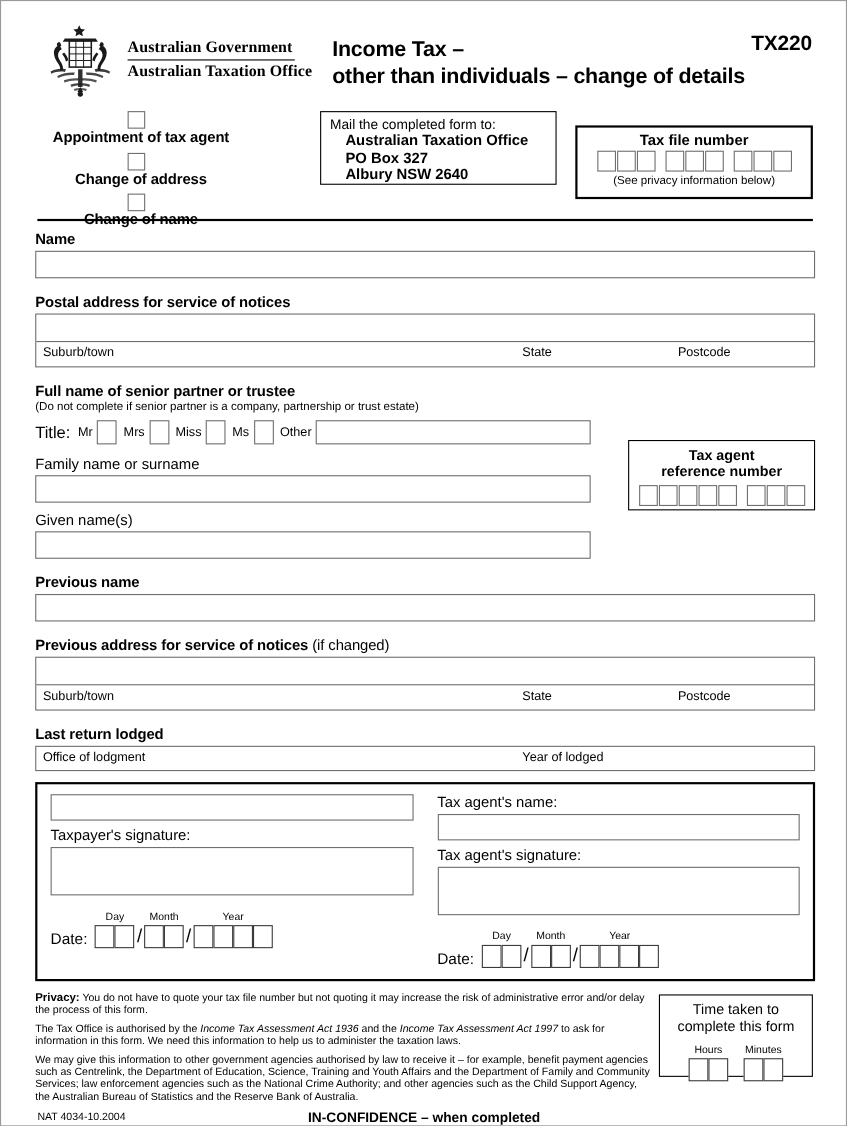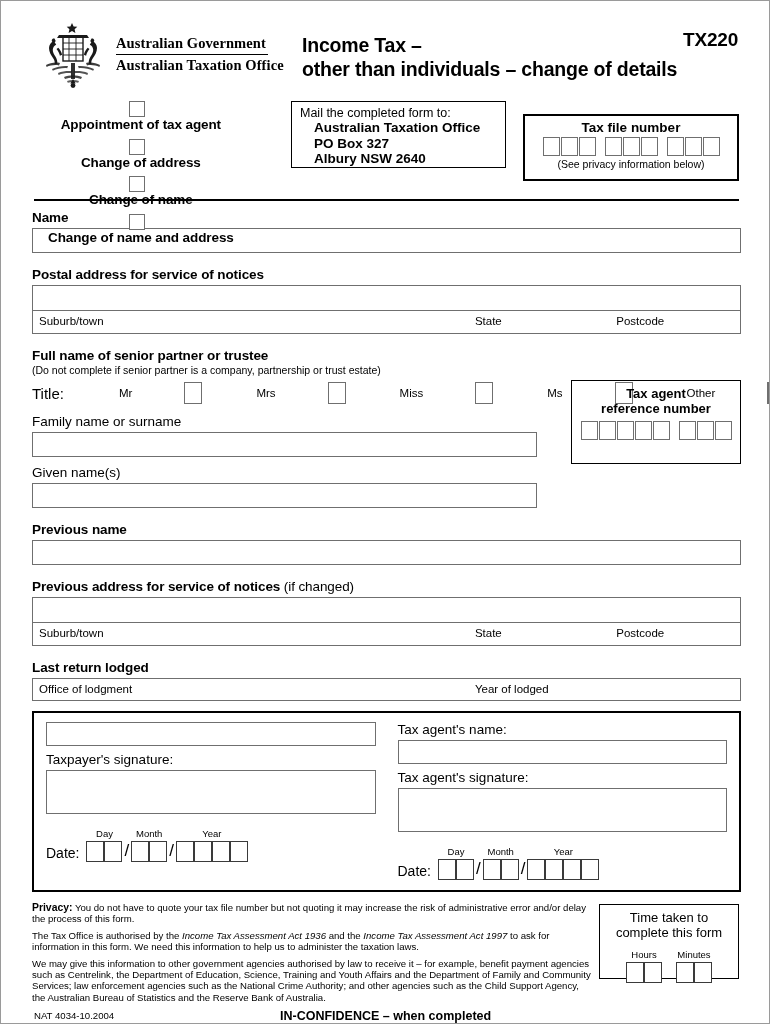--- a/index.html
+++ b/index.html
@@ -77,29 +77,29 @@
   .addr { border: 1px solid #6f6f6f; }
   .addr .line1 { height: 25px; border-bottom: 1px solid #6f6f6f; }
   .addr .line2 { height: 22px; position: relative; }
   .addr .line2 span { position: absolute; top: 4px; font-size: 11.5px; }
   .addr .line2 .s-sub { left: 6px; }
   .addr .line2 .s-state { left: 62.5%; }
   .addr .line2 .s-post { left: 82.5%; }
 
   
   .nameblock { position: relative; }
-  .title-row { display: flex; align-items: center; height: 26px; gap: 48px; }
+  .title-row { display: flex; align-items: center; height: 26px; }
   .title-row .tl { font-size: 15px; margin-right: 7px; }
   .title-row .opt { font-size: 11.5px; margin: 0 4px 0 0; }
   .title-row .cb2 { width: 18px; height: 22px; border: 1px solid #6f6f6f; background: #fff; flex: none; margin-right: 6px; }
   .title-row .otherfield { flex: 1; height: 22px; border: 1px solid #6f6f6f; background: #fff; }
   .lbl-plain { font-size: 13.5px; margin: 8px 0 3px; }
 
   .agentbox {
-    position: absolute; right: 0; top: 32px; width: 170px; height: 84px;
+    position: absolute; right: 0; top: 52px; width: 170px; height: 64px;
     border: 1px solid #000; padding: 5px 4px; text-align: center;
   }
   .agentbox .a1 { font-size: 13px; font-weight: bold; line-height: 15px; }
 
   
   .lodge { border: 1px solid #6f6f6f; height: 23px; position: relative; }
   .lodge span { position: absolute; top: 4px; font-size: 11.5px; }
   .lodge .l-off { left: 6px; }
   .lodge .l-year { left: 62.5%; }
 
@@ -193,24 +193,20 @@
         <span class="lbl">Appointment of tax agent</span>
       </div>
       <div class="optrow">
         <span class="cb"></span>
         <span class="lbl">Change of address</span>
       </div>
       <div class="optrow">
         <span class="cb"></span>
         <span class="lbl">Change of name</span>
       </div>
-      <div class="optrow">
-        <span class="cb"></span>
-        <span class="lbl">Change of name and address</span>
-      </div>
     </div>
 
     <div class="mailbox">
       <div class="m1">Mail the completed form to:</div>
       <div class="m2">Australian Taxation Office</div>
       <div class="m2">PO Box 327</div>
       <div class="m2">Albury NSW 2640</div>
     </div>
 
     <div class="tfnbox">

